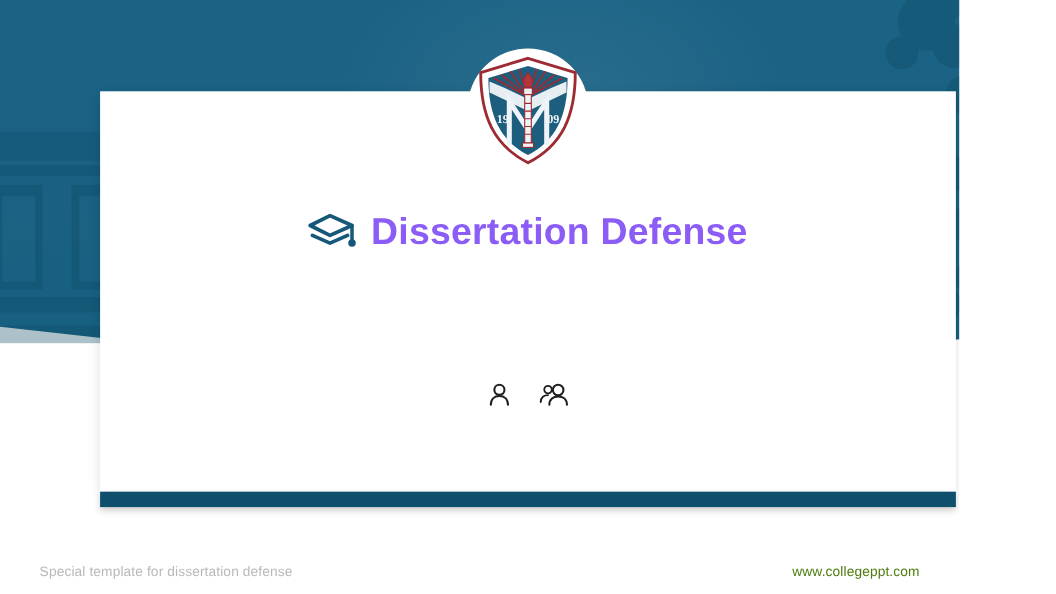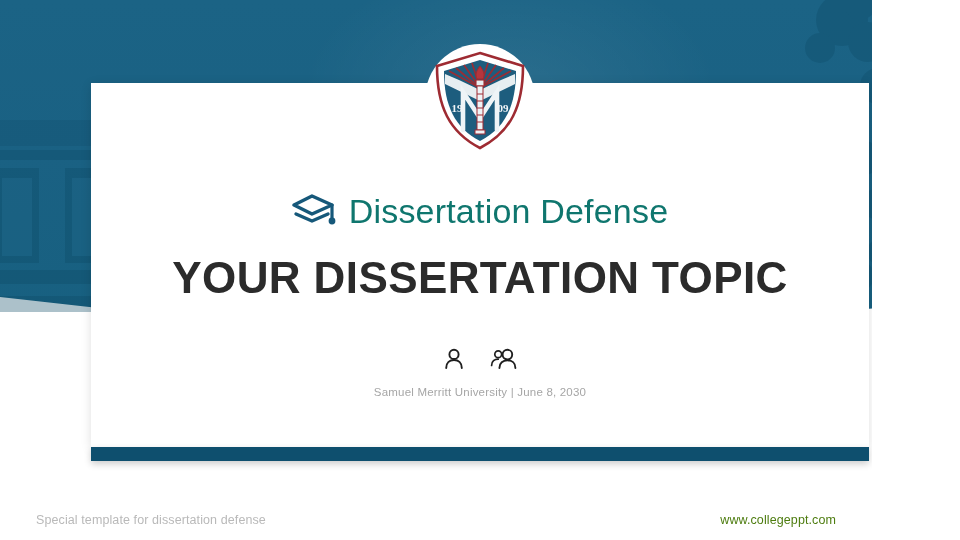--- a/index.html
+++ b/index.html
@@ -111,22 +111,22 @@
     top: 111px;
     width: 778px;
     display: flex;
     align-items: center;
     justify-content: center;
     gap: 13px;
   }
   .cap-icon { display: block; }
   .subtitle-text {
     font-size: 34px;
-    font-weight: normal;
-    color: #0f766e;
+    font-weight: bold;
+    color: #8b5cf6;
     letter-spacing: 0.2px;
     line-height: 1;
     white-space: nowrap;
   }
 
   .main-title {
     position: absolute;
     left: 0;
     top: 173px;
     width: 778px;
@@ -300,21 +300,20 @@
         <svg class="cap-icon" width="44" height="34" viewBox="0 0 44 34" xmlns="http://www.w3.org/2000/svg">
           <path d="M20 2 L40 11 L20 20 L2 11 Z" fill="none" stroke="#16587a" stroke-width="3.4" stroke-linejoin="round"></path>
           <path d="M4 20 L20 27 L36 20" fill="none" stroke="#16587a" stroke-width="3.4" stroke-linecap="round" stroke-linejoin="round"></path>
           <path d="M40 11 L40 24" fill="none" stroke="#16587a" stroke-width="3.2" stroke-linecap="round"></path>
           <circle cx="40" cy="27" r="3.4" fill="#16587a"></circle>
         </svg>
       </span>
       <span class="subtitle-text">Dissertation Defense</span>
     </div>
 
-    <div class="main-title">YOUR DISSERTATION TOPIC</div>
 
     <div class="people-row">
       <div class="person-group">
         <span>
           <svg width="20" height="22" viewBox="0 0 20 22" xmlns="http://www.w3.org/2000/svg">
             <circle cx="10" cy="6.4" r="4.6" fill="none" stroke="#1f1f1f" stroke-width="1.9"></circle>
             <path d="M2.2 20 C2.2 14.6 5.8 12 10 12 C14.2 12 17.8 14.6 17.8 20" fill="none" stroke="#1f1f1f" stroke-width="1.9" stroke-linecap="round"></path>
           </svg>
         </span>
       </div>
@@ -324,19 +323,18 @@
           <svg width="27" height="22" viewBox="0 0 27 22" xmlns="http://www.w3.org/2000/svg">
             <circle cx="8.2" cy="6.2" r="3.4" fill="none" stroke="#1f1f1f" stroke-width="1.7"></circle>
             <path d="M1.6 17.4 C1.6 13.2 4.6 11.2 8.2 11.2" fill="none" stroke="#1f1f1f" stroke-width="1.7" stroke-linecap="round"></path>
             <circle cx="17.4" cy="6.6" r="4.8" fill="none" stroke="#1f1f1f" stroke-width="1.9"></circle>
             <path d="M9.4 20 C9.4 14.8 13 12.4 17.4 12.4 C21.8 12.4 25.4 14.8 25.4 20" fill="none" stroke="#1f1f1f" stroke-width="1.9" stroke-linecap="round"></path>
           </svg>
         </span>
       </div>
     </div>
 
-    <div class="meta-line">Samuel Merritt University | June 8, 2030</div>
   </div>
 
   <div class="footer-left">Special template for dissertation defense</div>
   <div class="footer-right">www.collegeppt.com</div>
 
 </div>
 
 </body></html>

